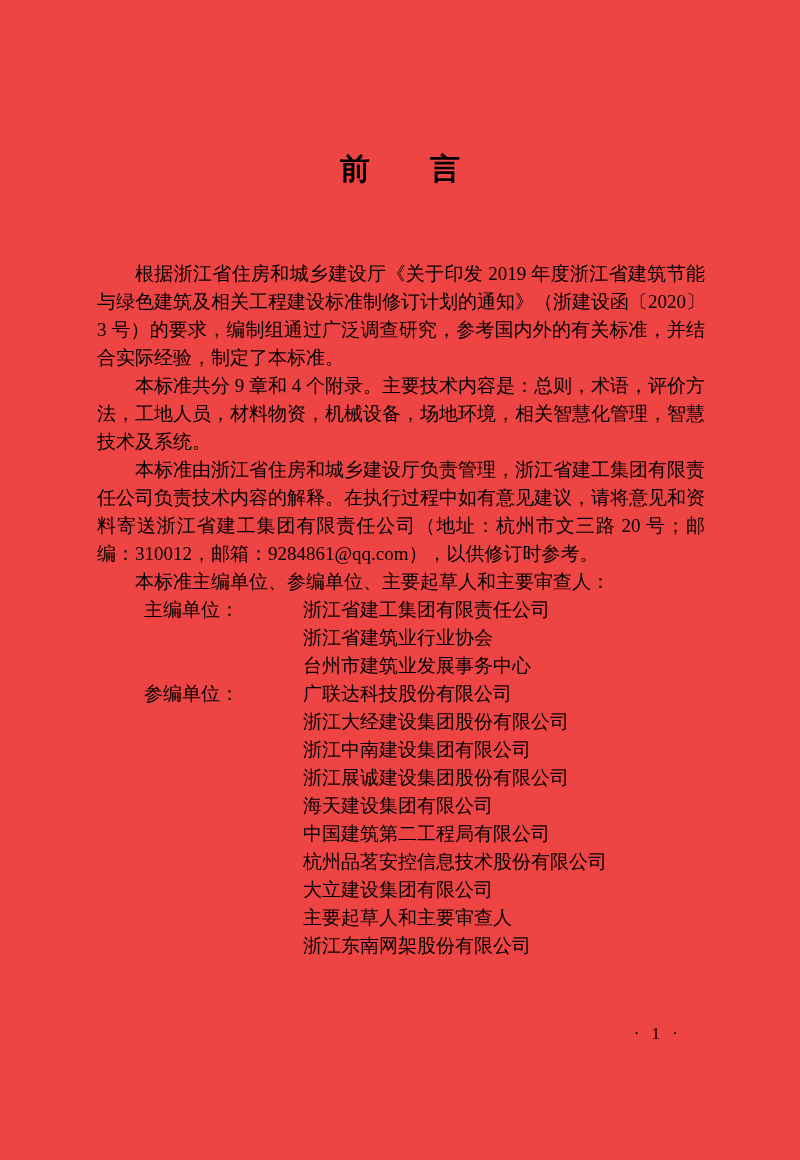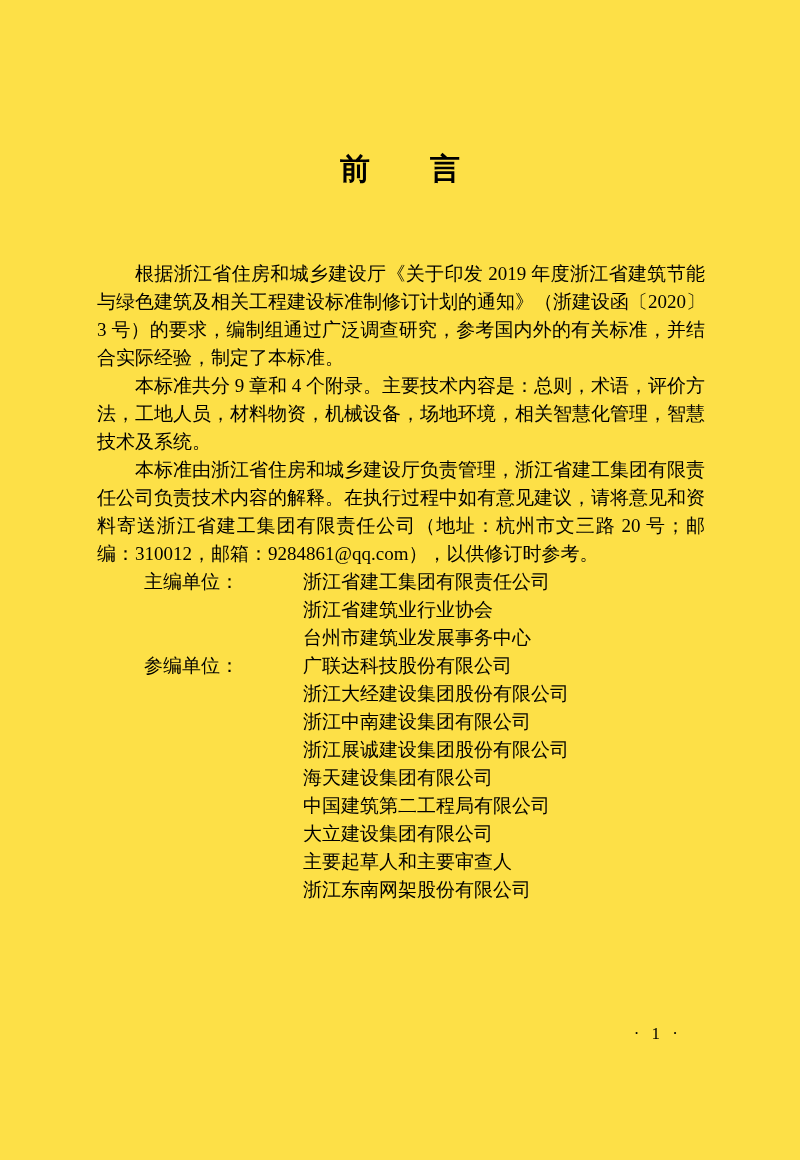--- a/index.html
+++ b/index.html
@@ -4,21 +4,21 @@
 <style>
   html, body {
     margin: 0;
     padding: 0;
     background: #ffffff;
   }
   .page {
     position: relative;
     width: 800px;
     height: 1160px;
-    background: #fde047;
+    background: #ef4444;
     overflow: hidden;
     color: #000000;
     font-family: "Liberation Serif", "DejaVu Serif", serif;
   }
   .title {
     margin: 0;
     padding-top: 150px;
     text-align: center;
     font-family: "Liberation Sans", "DejaVu Sans", sans-serif;
     font-weight: bold;
@@ -71,39 +71,41 @@
 
 <div class="page">
 
   <h1 class="title">前　　言</h1>
 
   <div class="content">
 
     <p>根据浙江省住房和城乡建设厅《关于印发 2019 年度浙江省建筑节能与绿色建筑及相关工程建设标准制修订计划的通知》（浙建设函〔2020〕3 号）的要求，编制组通过广泛调查研究，参考国内外的有关标准，并结合实际经验，制定了本标准。</p>
     <p>本标准共分 9 章和 4 个附录。主要技术内容是：总则，术语，评价方法，工地人员，材料物资，机械设备，场地环境，相关智慧化管理，智慧技术及系统。</p>
     <p>本标准由浙江省住房和城乡建设厅负责管理，浙江省建工集团有限责任公司负责技术内容的解释。在执行过程中如有意见建议，请将意见和资料寄送浙江省建工集团有限责任公司（地址：杭州市文三路 20 号；邮编：310012，邮箱：9284861@qq.com），以供修订时参考。</p>
+    <p>本标准主编单位、参编单位、主要起草人和主要审查人：</p>
 
     <div class="unit-row">
       <div class="unit-label">主编单位：</div>
       <div class="unit-orgs">
         <div class="org">浙江省建工集团有限责任公司</div>
         <div class="org">浙江省建筑业行业协会</div>
         <div class="org">台州市建筑业发展事务中心</div>
       </div>
     </div>
 
     <div class="unit-row">
       <div class="unit-label">参编单位：</div>
       <div class="unit-orgs">
         <div class="org">广联达科技股份有限公司</div>
         <div class="org">浙江大经建设集团股份有限公司</div>
         <div class="org">浙江中南建设集团有限公司</div>
         <div class="org">浙江展诚建设集团股份有限公司</div>
         <div class="org">海天建设集团有限公司</div>
         <div class="org">中国建筑第二工程局有限公司</div>
+        <div class="org">杭州品茗安控信息技术股份有限公司</div>
         <div class="org">大立建设集团有限公司</div>
         <div class="org">主要起草人和主要审查人</div>
         <div class="org">浙江东南网架股份有限公司</div>
       </div>
     </div>
 
   </div>
 
   <div class="page-number">· 1 ·</div>
 

